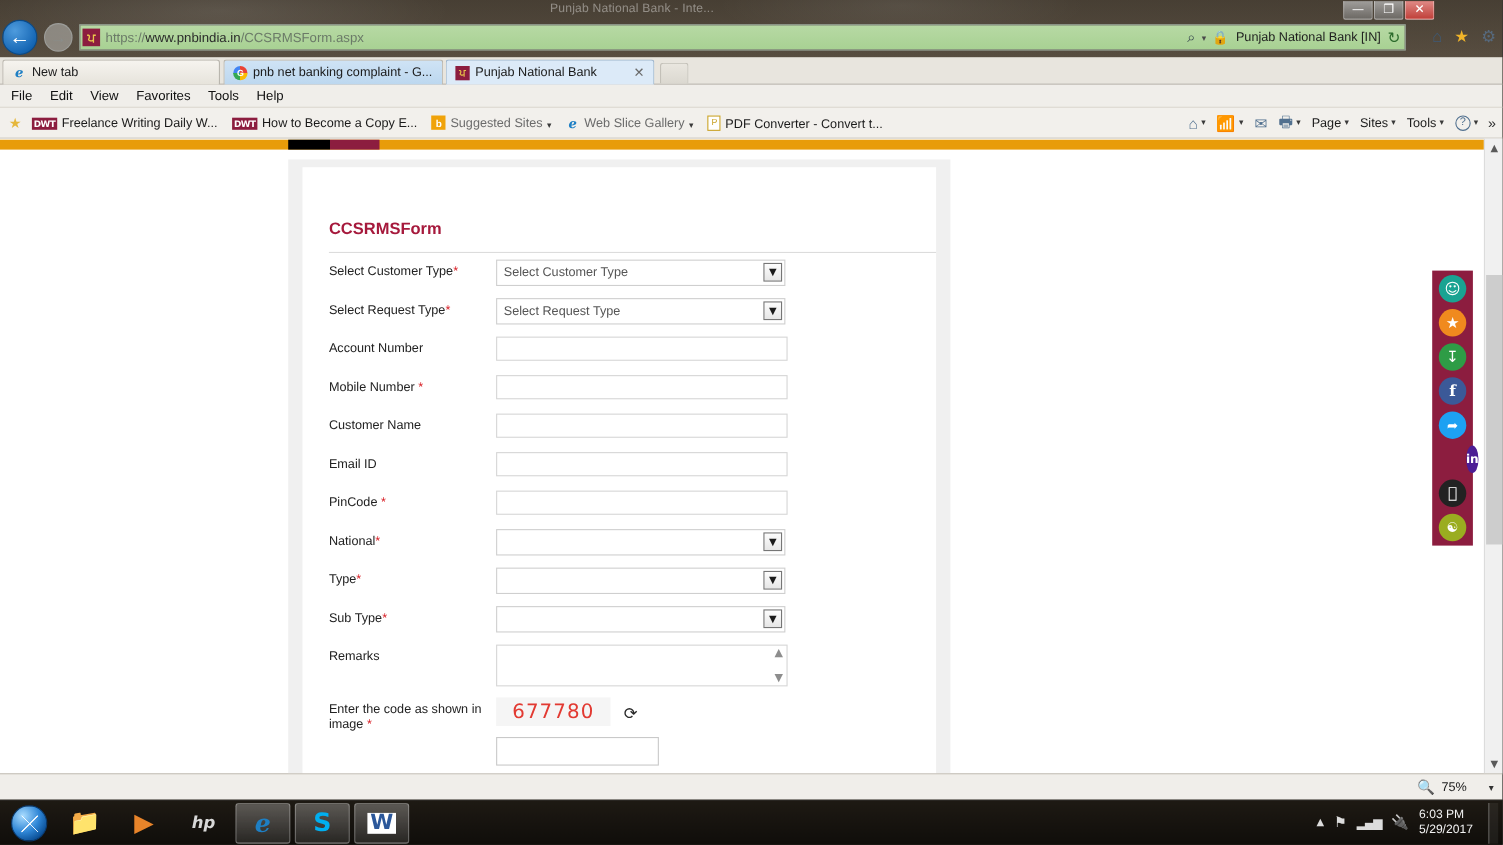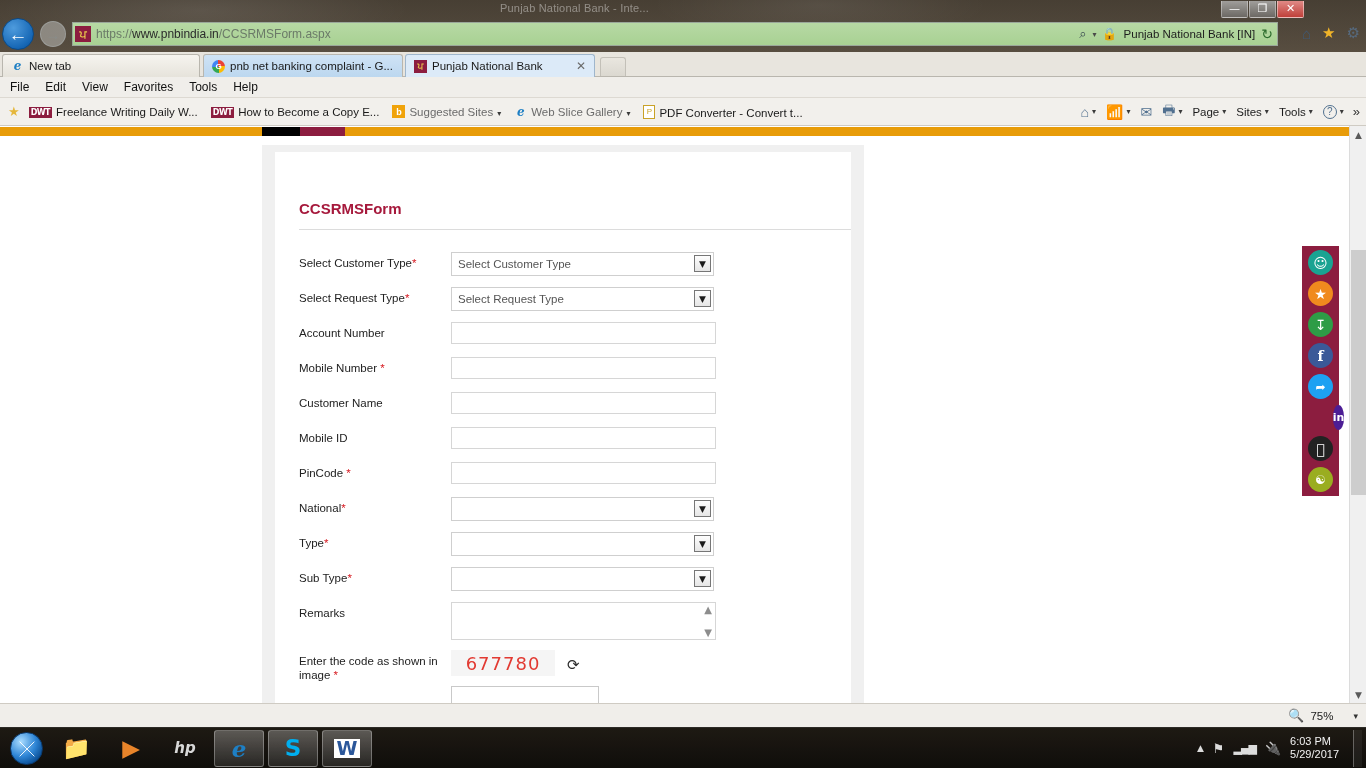--- a/index.html
+++ b/index.html
@@ -219,21 +219,21 @@
     position: absolute; left: 24px; top: 48px;
     font-size: 15px; font-weight: bold; color: #a6193c;
     font-family: "Liberation Sans", sans-serif;
     text-align: center;
   }
   .title-rule {
     position: absolute; left: 24px; top: 77px; width: 552px; height: 1px;
     background: #dcdcdc;
   }
 
-  .form-body { position: absolute; left: 0; top: 88px; width: 676px; margin-top: 16px; }
+  .form-body { position: absolute; left: 0; top: 88px; width: 676px; }
   .frow { position: relative; height: 35px; }
   .flabel {
     position: absolute; left: 24px; top: 0;
     font-size: 11.5px; color: #222; line-height: 14px; width: 150px;
   }
   .req { color: #d71920; }
   .fctrl { position: absolute; left: 176px; top: -4px; }
 
   select.f-select {
     width: 263px; height: 24px;
@@ -582,21 +582,21 @@
             </div>
 
             <div class="frow">
               <div class="flabel"><span>Customer Name</span></div>
               <div class="fctrl">
                 <input class="f-text" type="text" value="" style="">
               </div>
             </div>
 
             <div class="frow">
-              <div class="flabel"><span>Mobile ID</span></div>
+              <div class="flabel"><span>Email ID</span></div>
               <div class="fctrl">
                 <input class="f-text" type="text" value="" style="">
               </div>
             </div>
 
             <div class="frow">
               <div class="flabel"><span>PinCode </span><span class="req">*</span></div>
               <div class="fctrl">
                 <input class="f-text" type="text" value="" style="">
               </div>

